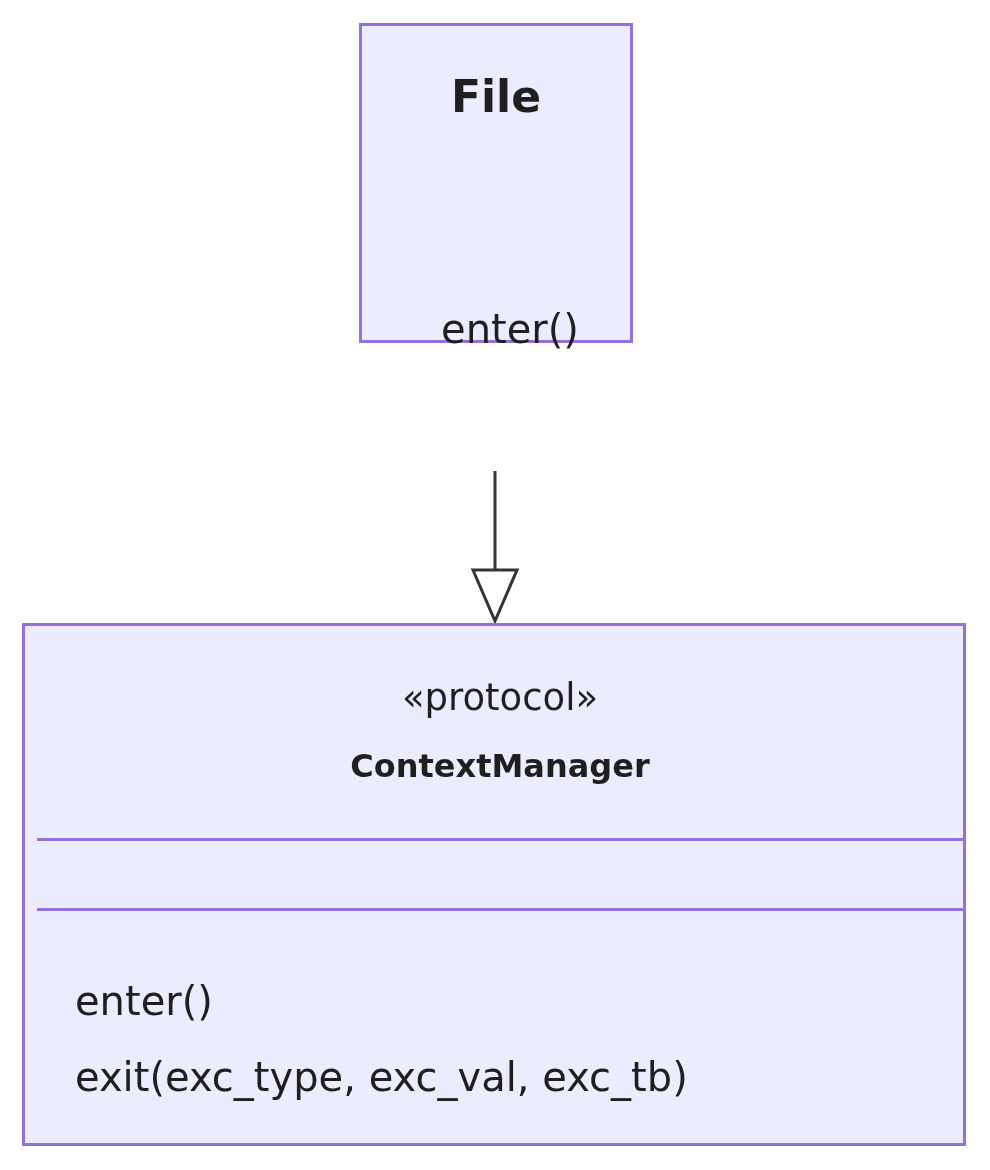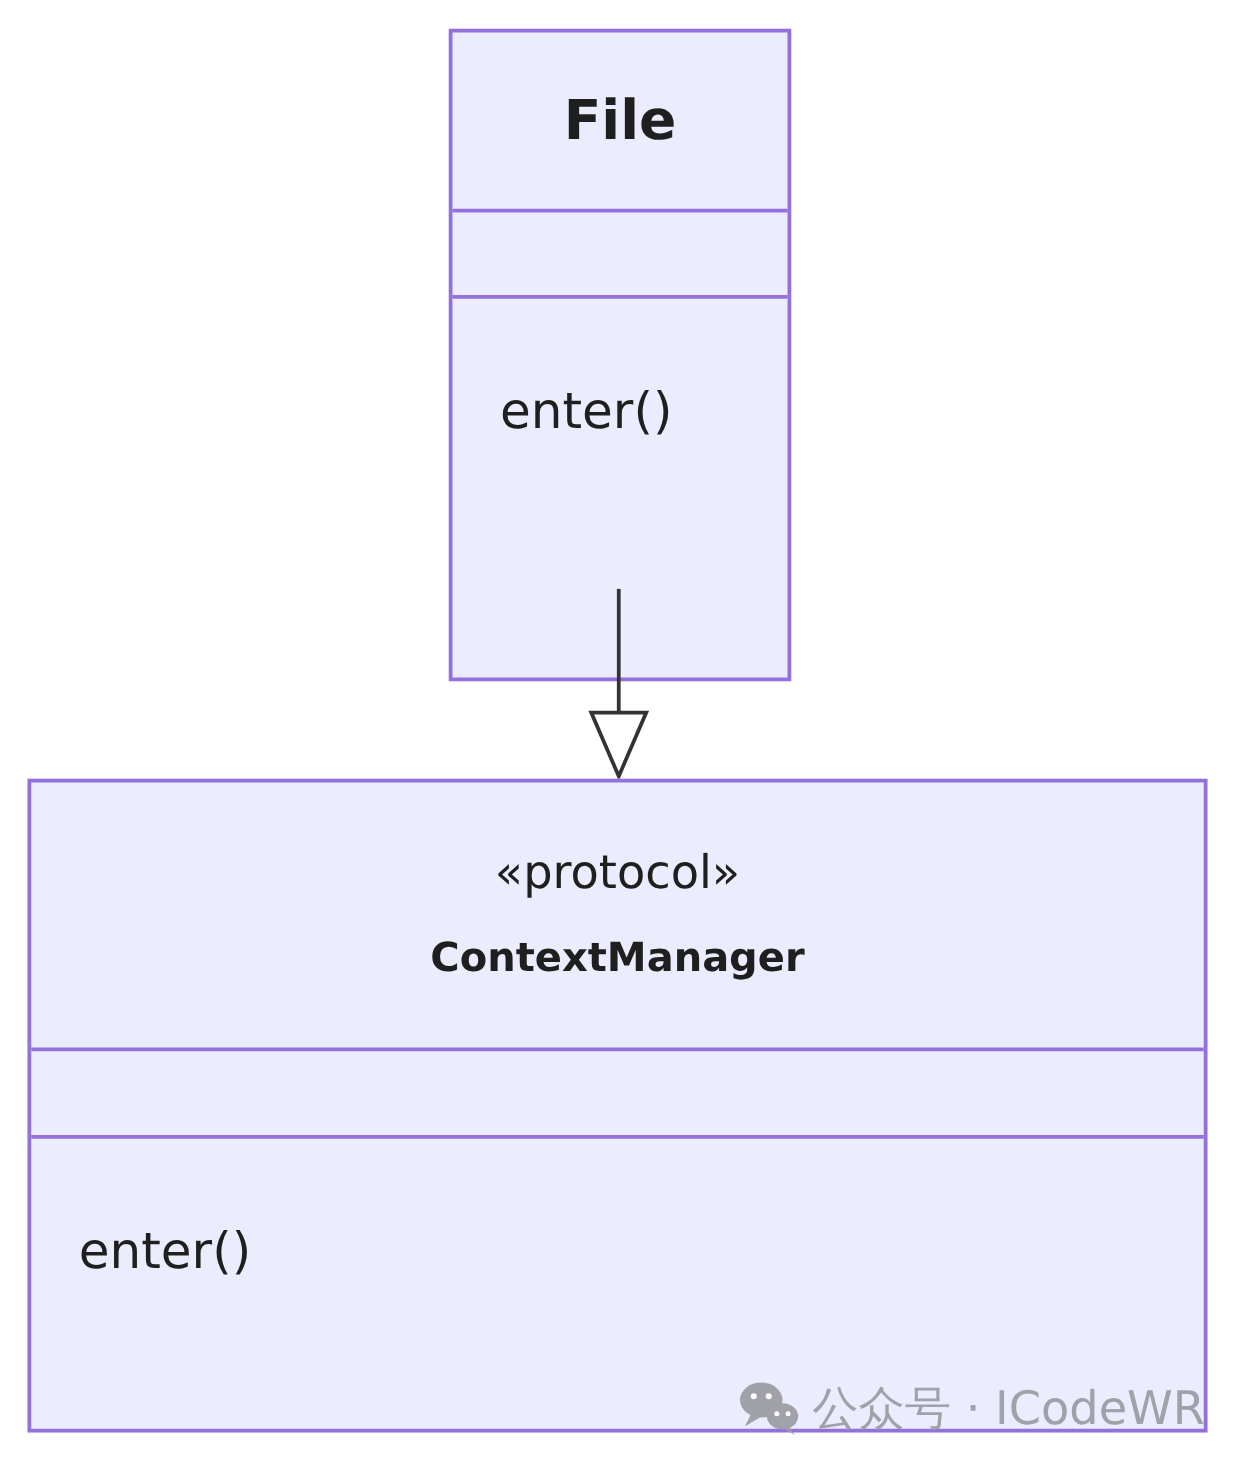--- a/index.html
+++ b/index.html
@@ -22,25 +22,25 @@
     position: absolute;
     box-sizing: border-box;
     background: #ECECFF;
     border: 3px solid #9370DB;
     display: flex;
     flex-direction: column;
     color: #1f1f1f;
   }
   .class-box.file {
     left: 359px; top: 23px;
-    width: 274px; height: 522px;
+    width: 274px; height: 320px; align-items: center;
   }
   .class-box.protocol {
     left: 22px; top: 623px;
-    width: 944px; height: 523px;
+    width: 944px; height: 523px; padding-left: 12px;
   }
   .title-section {
     display: flex;
     flex-direction: column;
     align-items: center;
     justify-content: center;
     flex: 0 0 auto;
   }
   .class-box.file .title-section { height: 141px; }
   .class-box.protocol .title-section { height: 212px; }
@@ -119,34 +119,18 @@
   </svg>
 
   <div class="class-box protocol">
     <div class="title-section">
       <div class="stereotype">«protocol»</div>
       <div class="class-title">ContextManager</div>
     </div>
     <div class="attrs-section"></div>
     <div class="methods-section">
       <div class="method-line"><span class="m-name">enter</span><span class="m-params">()</span></div>
+      <div class="method-line"><span class="m-name">exit</span><span class="m-params">(exc_type, exc_val, exc_tb)</span></div>
     </div>
   </div>
 
-  <div class="watermark">
-    <svg class="wm-icon" viewBox="0 0 50 44" xmlns="http://www.w3.org/2000/svg">
-      <g fill="#9d9da5">
-        <ellipse cx="19" cy="15" rx="17" ry="14"></ellipse>
-        <polygon points="11,26 6,36 18,29"></polygon>
-        <ellipse cx="36" cy="28" rx="12.5" ry="10.5"></ellipse>
-        <polygon points="41,36 46,43 37,38"></polygon>
-      </g>
-      <g fill="#ffffff">
-        <circle cx="13" cy="12" r="2.4"></circle>
-        <circle cx="25" cy="12" r="2.4"></circle>
-        <circle cx="31.5" cy="26" r="2"></circle>
-        <circle cx="40.5" cy="26" r="2"></circle>
-      </g>
-    </svg>
-    <span>公众号 · ICodeWR</span>
-  </div>
 
 </div>
 
 </body></html>

